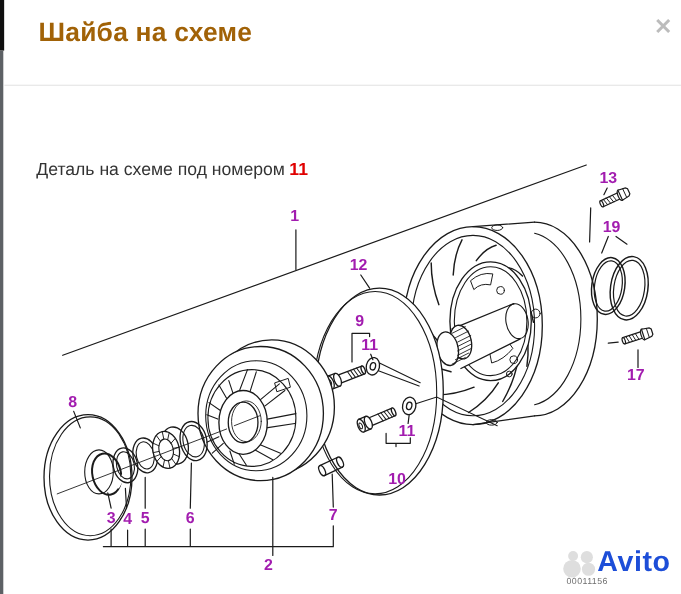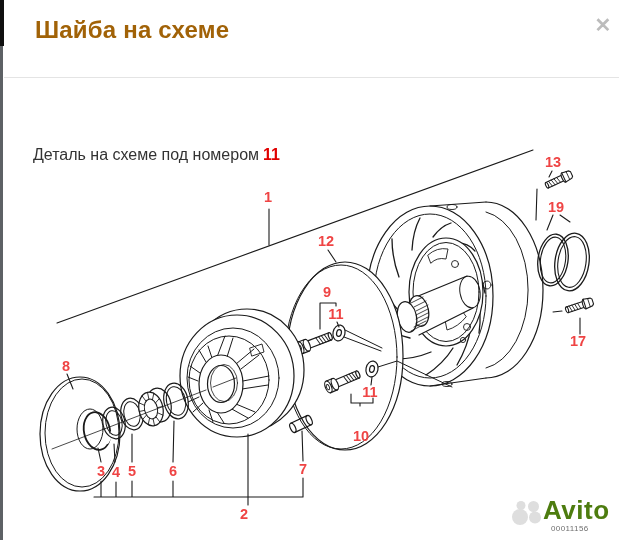--- a/index.html
+++ b/index.html
@@ -16,24 +16,24 @@
   .close-btn{
     position:absolute;left:588px;top:14px;width:22px;height:22px;color:#bcbcbc;
     font-size:20px;font-weight:bold;text-align:center;line-height:22px;cursor:pointer;
   }
   .subtitle{position:absolute;left:33px;top:106px;font-size:16px;color:#333;margin-top:40px;}
   .subtitle .part-no{color:#e00000;font-weight:bold;margin-left:4px;}
   .diagram-wrap{position:absolute;left:0;top:0;width:619px;height:540px;}
   svg{position:absolute;left:0;top:0;}
   .callout{
     position:absolute;transform:translate(-50%,-50%);
-    font-size:14.5px;font-weight:bold;color:#ef4444;font-family:"Liberation Sans",sans-serif;
-  }
-  .wm-text{position:absolute;left:543px;top:495px;font-size:26px;font-weight:600;color:#4d7c0f;letter-spacing:.5px;}
-  .wm-code{position:absolute;left:515px;top:524px;font-size:8px;color:#6e6e6e;letter-spacing:.4px;margin-left:36px;}
+    font-size:14.5px;font-weight:bold;color:#a21caf;font-family:"Liberation Sans",sans-serif;
+  }
+  .wm-text{position:absolute;left:543px;top:495px;font-size:26px;font-weight:600;color:#1d4ed8;letter-spacing:.5px;}
+  .wm-code{position:absolute;left:515px;top:524px;font-size:8px;color:#6e6e6e;letter-spacing:.4px;}
 </style>
 </head>
 <body>
 
 <div class="edge-black"></div>
 <div class="edge-gray"></div>
 
 <div class="modal-header">
   <div class="modal-title">Шайба на схеме</div>
   <div class="close-btn">✕</div>

